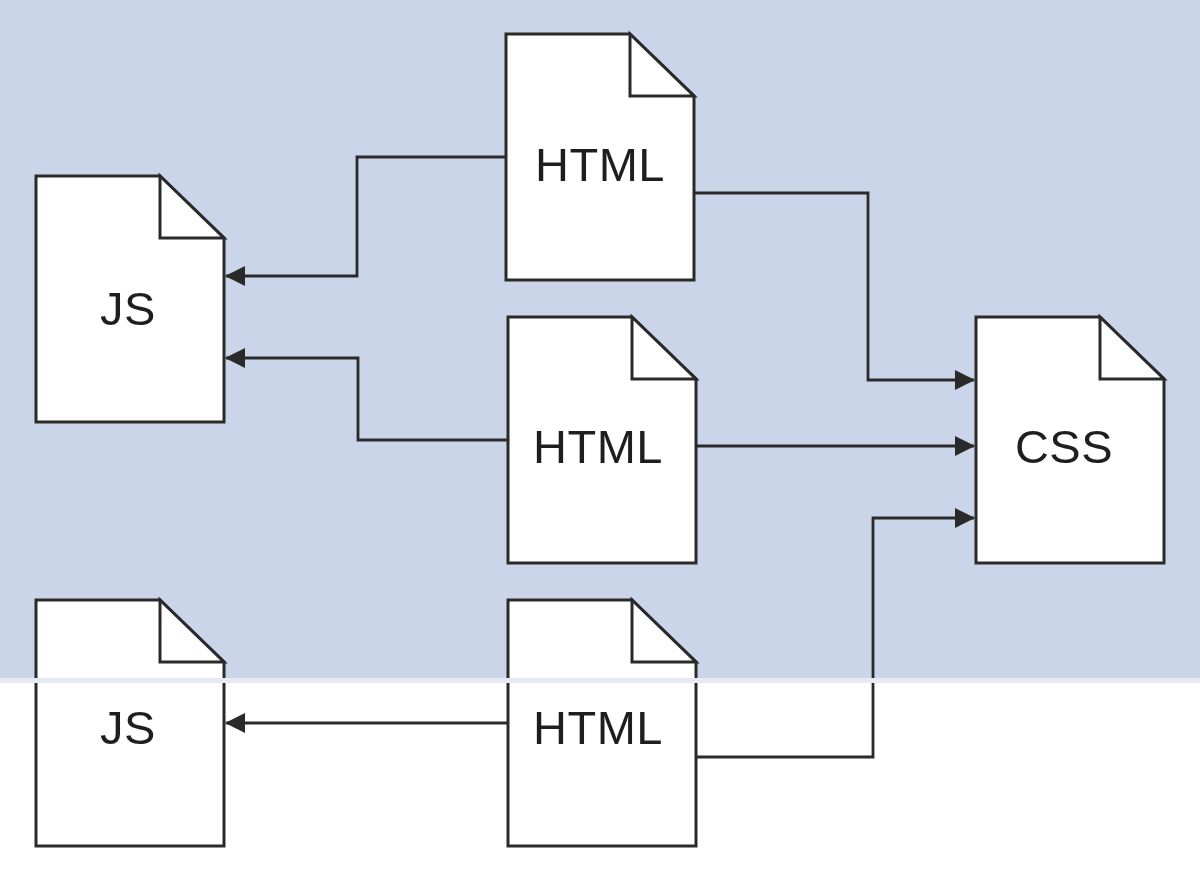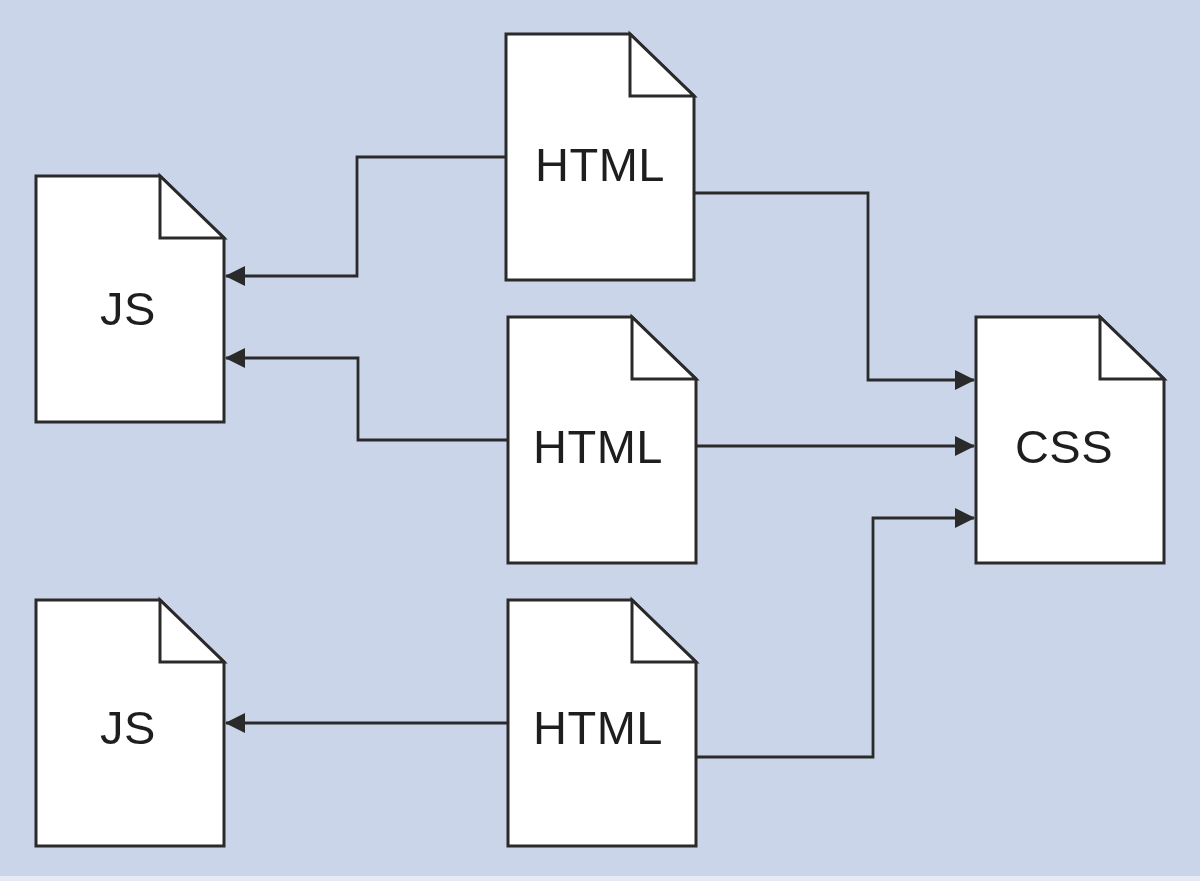--- a/index.html
+++ b/index.html
@@ -6,21 +6,21 @@
     margin: 0;
     padding: 0;
     width: 1200px;
     height: 881px;
     overflow: hidden;
     font-family: "Liberation Sans", sans-serif;
   }
   .stage {
     position: relative;
     width: 1200px;
-    height: 881px;
+    height: 683px;
     background: var(--background, #cbd5ea);
   }
   svg.diagram {
     display: block;
     width: 1200px;
     height: 881px;
   }
   .doc-body, .doc-fold {
     fill: var(--node-fill, #ffffff);
     stroke: var(--stroke, #2a2a2a);

